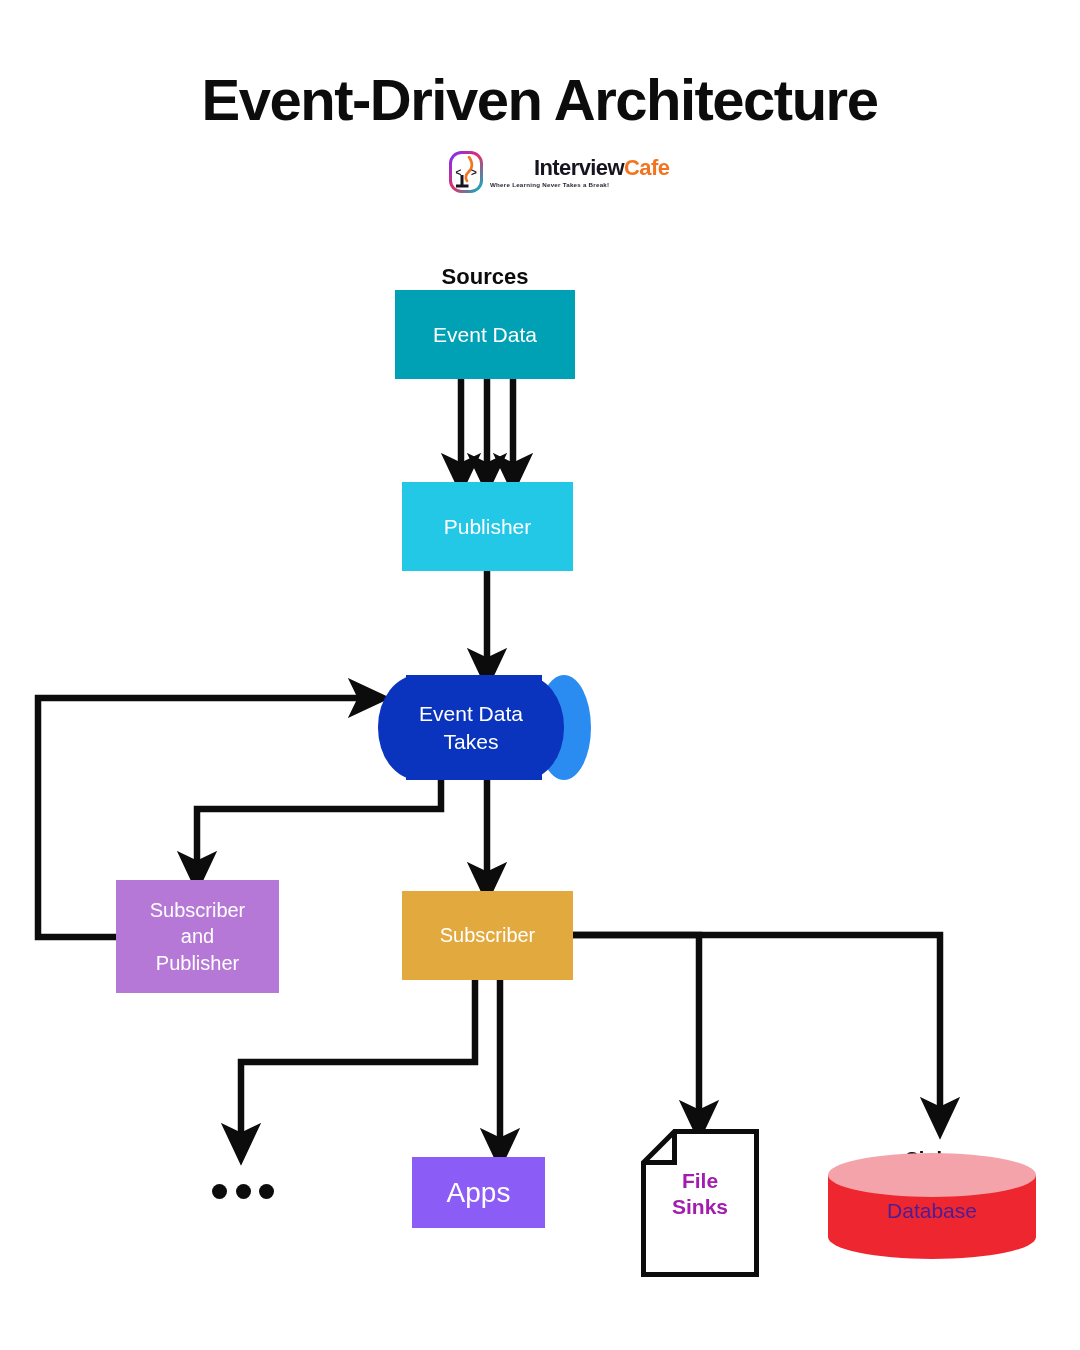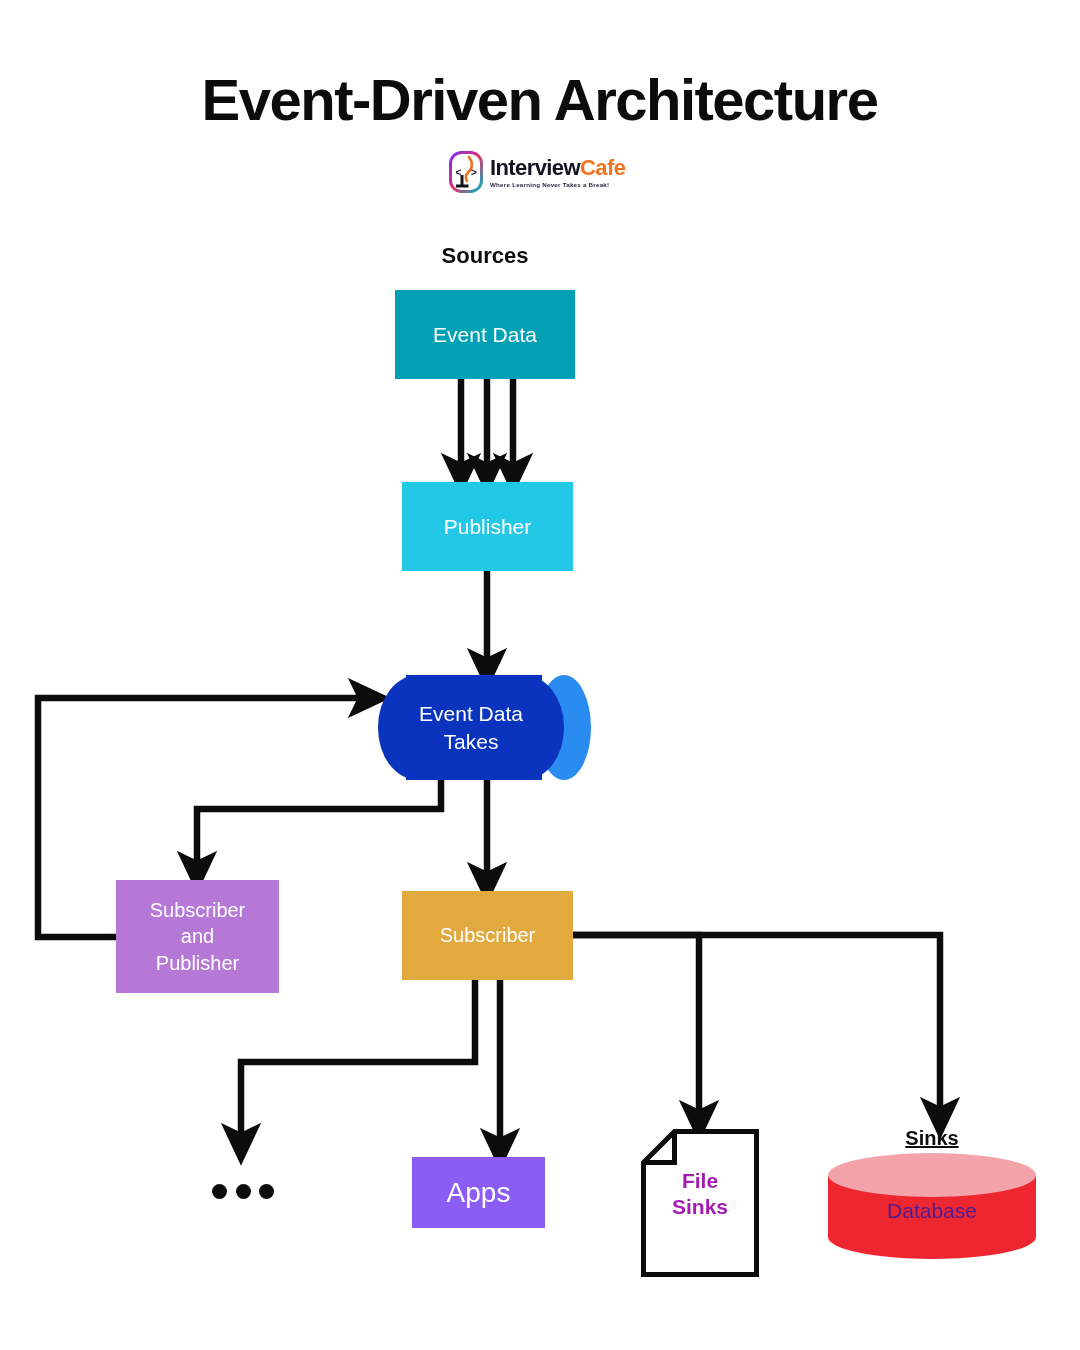--- a/index.html
+++ b/index.html
@@ -205,20 +205,21 @@
     box-sizing: border-box;
   }
 
   
   .caption {
     position: absolute;
     font-family: "Liberation Sans", sans-serif;
     font-weight: 800;
     color: #0c0c0c;
     white-space: nowrap;
+    margin-top: 21px;
   }
   #caption-sources { left: 0; top: 243px; width: 970px; text-align: center; font-size: 22px; }
   #caption-sinks   { left: 828px; top: 1127px; width: 208px; text-align: center; font-size: 20px; text-decoration: underline; }
 
   
   #ellipsis-dots {
     position: absolute;
     left: 212px; top: 1182px;
     width: 62px; height: 18px;
     display: flex;
@@ -249,21 +250,21 @@
       </defs>
       <rect x="1.5" y="1.5" width="31" height="39" rx="11" ry="11" fill="none" stroke="url(#lgA)" stroke-width="3"></rect>
       <path d="M20 6 C24 12, 24 17, 19.5 21 C16.5 24, 16 27, 18 30" fill="none" stroke="#f47321" stroke-width="2.6" stroke-linecap="round"></path>
       <text x="6.5" y="25" font-family="'Liberation Sans',sans-serif" font-size="10" font-weight="700" fill="#17141f">&lt;</text>
       <text x="22" y="25" font-family="'Liberation Sans',sans-serif" font-size="10" font-weight="700" fill="#17141f">&gt;</text>
       <rect x="11.5" y="24" width="3" height="11" fill="#17141f"></rect>
       <rect x="7" y="33.5" width="12.5" height="3" fill="#17141f"></rect>
     </svg>
   </div>
   <div id="logo-text-wrap">
-    <div style="white-space:nowrap;">
+    <div style="white-space:nowrap;margin-left:44px;">
       <span class="logo-word dark">Interview</span><span class="logo-word orange">Cafe</span>
     </div>
     <div id="logo-tagline">Where Learning Never Takes a Break!</div>
   </div>
 </div>
 
 <svg id="wires" viewBox="0 0 1080 1350" xmlns="http://www.w3.org/2000/svg">
   <defs>
     <marker id="ah" markerWidth="7" markerHeight="7" refX="3.1" refY="3.5" orient="auto" markerUnits="strokeWidth">
       <path d="M0,0.4 L6.6,3.5 L0,6.6 L1.5,3.5 Z" fill="#0c0c0c"></path>

